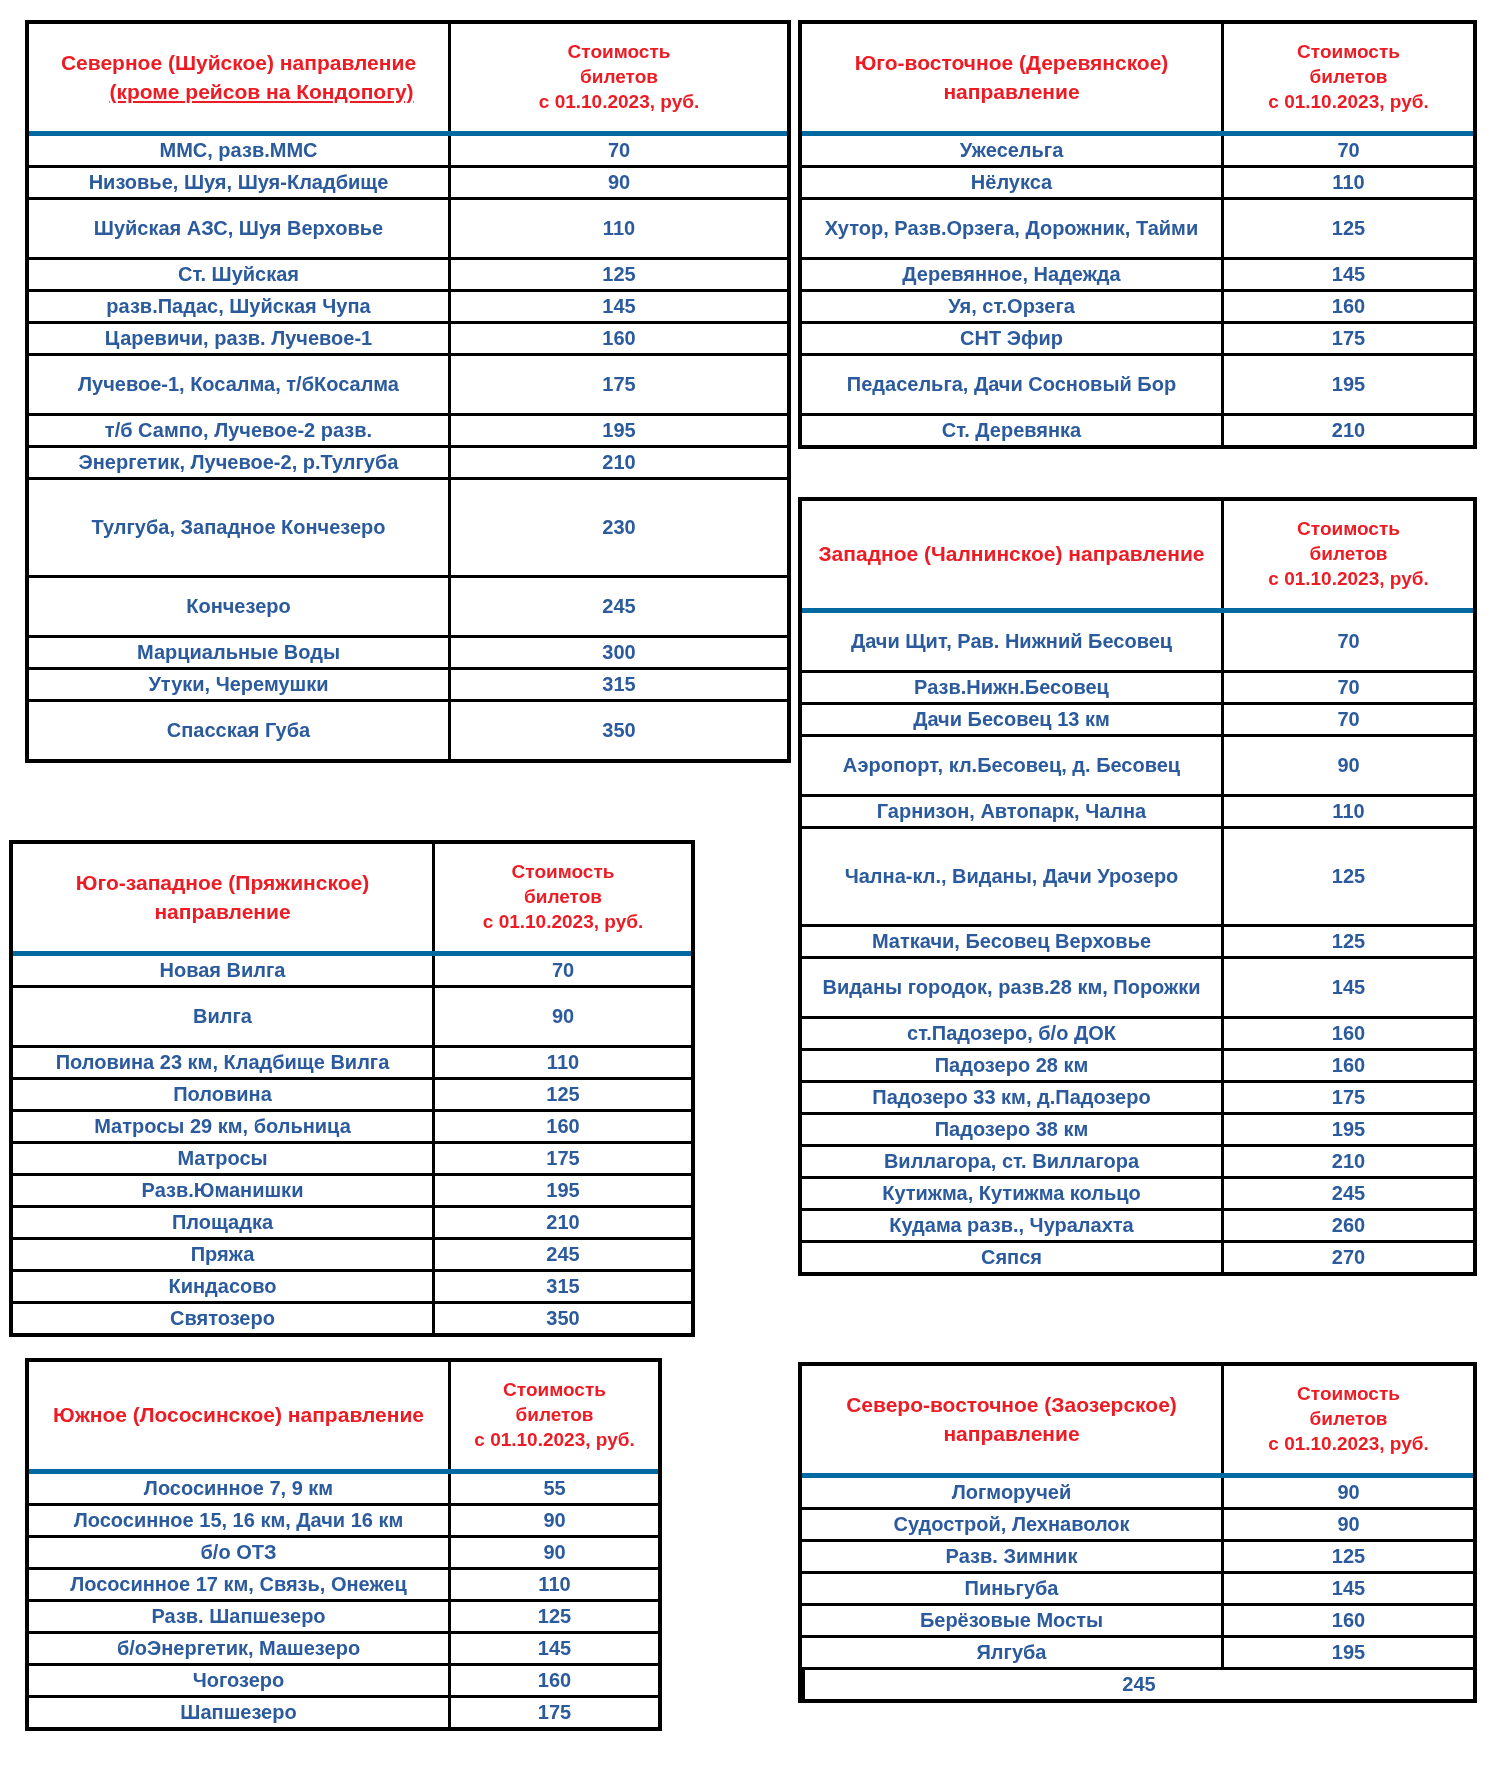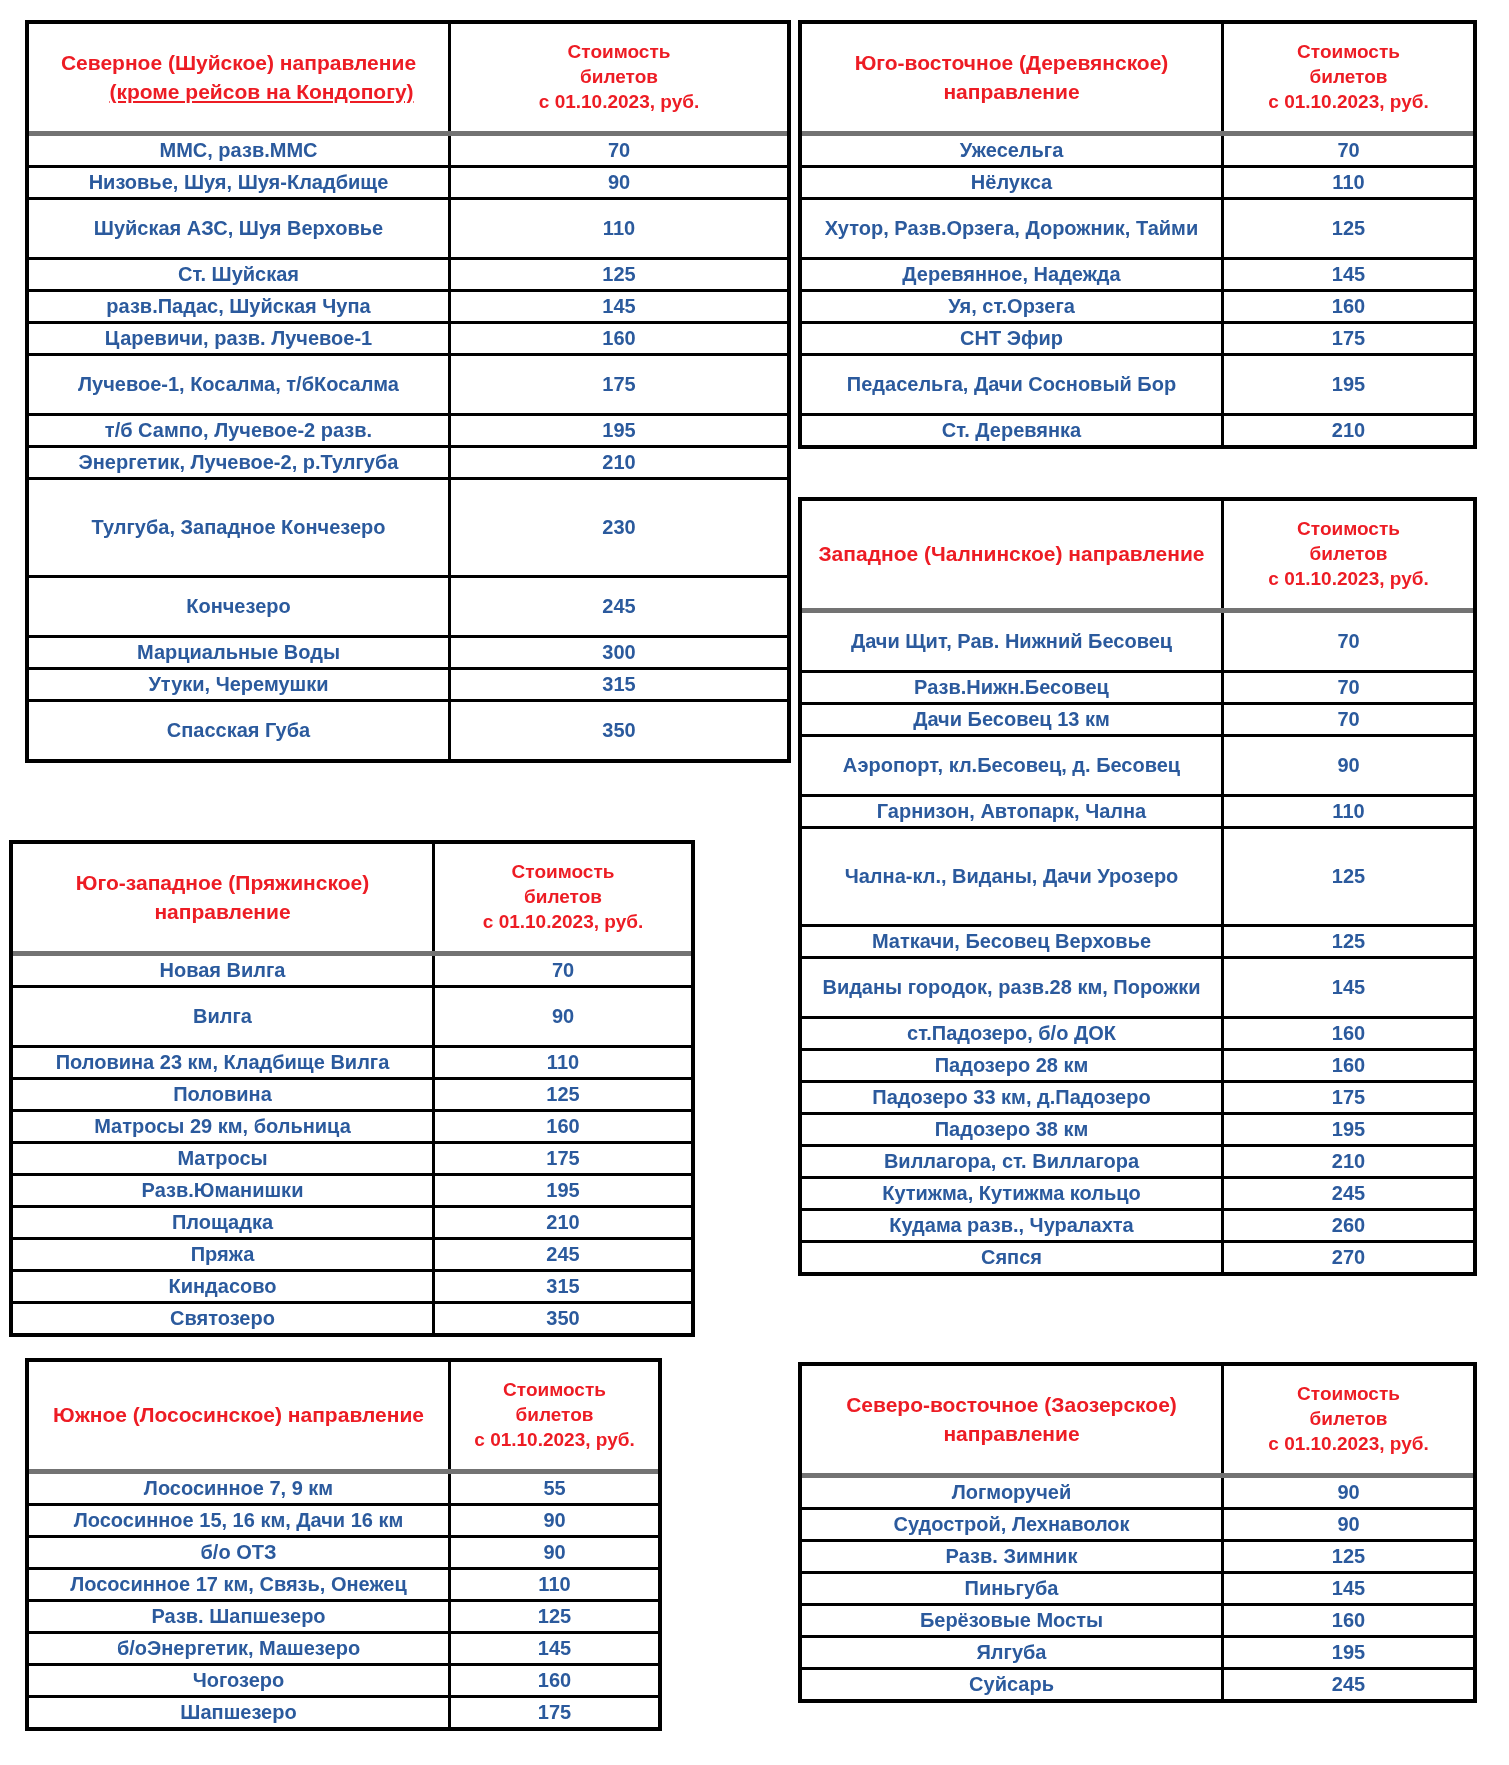--- a/index.html
+++ b/index.html
@@ -14,21 +14,21 @@
   .t0{left:25px;top:20px;width:766px;}
   .t1{left:9px;top:840px;width:686px;}
   .t2{left:25px;top:1358px;width:637px;}
   
   .t3{left:798px;top:20px;width:679px;}
   .t4{left:798px;top:497px;width:679px;}
   .t5{left:798px;top:1362px;width:679px;}
 
   .t-row{display:flex;align-items:stretch;}
   .t-row.data{border-top:3px solid #000;}
-  .t-row.data.first{border-top:5px solid #737373;}
+  .t-row.data.first{border-top:5px solid #0369a1;}
   .cell{box-sizing:border-box;display:flex;flex-direction:column;align-items:center;justify-content:center;text-align:center;padding:2px 8px;}
   .cell-name{flex:0 0 419px;}
   .cell-price{flex:1 1 auto;border-left:3px solid #000;}
   .header .cell{min-height:107px;}
   .header-title{color:var(--red,#ed1c24);font-size:21px;line-height:1.35;}
   .header-cost{color:var(--red,#ed1c24);font-size:19px;line-height:1.3;}
   .underline{text-decoration:underline;margin-left:46px;}
   .data .cell{color:var(--blue,#2b5a9d);font-size:20px;line-height:1.25;}
   .rh1{min-height:29px;}
   .rh2{min-height:57px;text-align:right;}
@@ -357,18 +357,17 @@
         </div>
         <div class="t-row data">
           <div class="cell cell-name rh1">Берёзовые Мосты</div>
           <div class="cell cell-price rh1">160</div>
         </div>
         <div class="t-row data">
           <div class="cell cell-name rh1">Ялгуба</div>
           <div class="cell cell-price rh1">195</div>
         </div>
         <div class="t-row data">
-          <div class="cell cell-name rh1">Суйсарь</div>
           <div class="cell cell-price rh1">245</div>
         </div>
       </div>
     </div>
 </div>
 
 </body></html>

